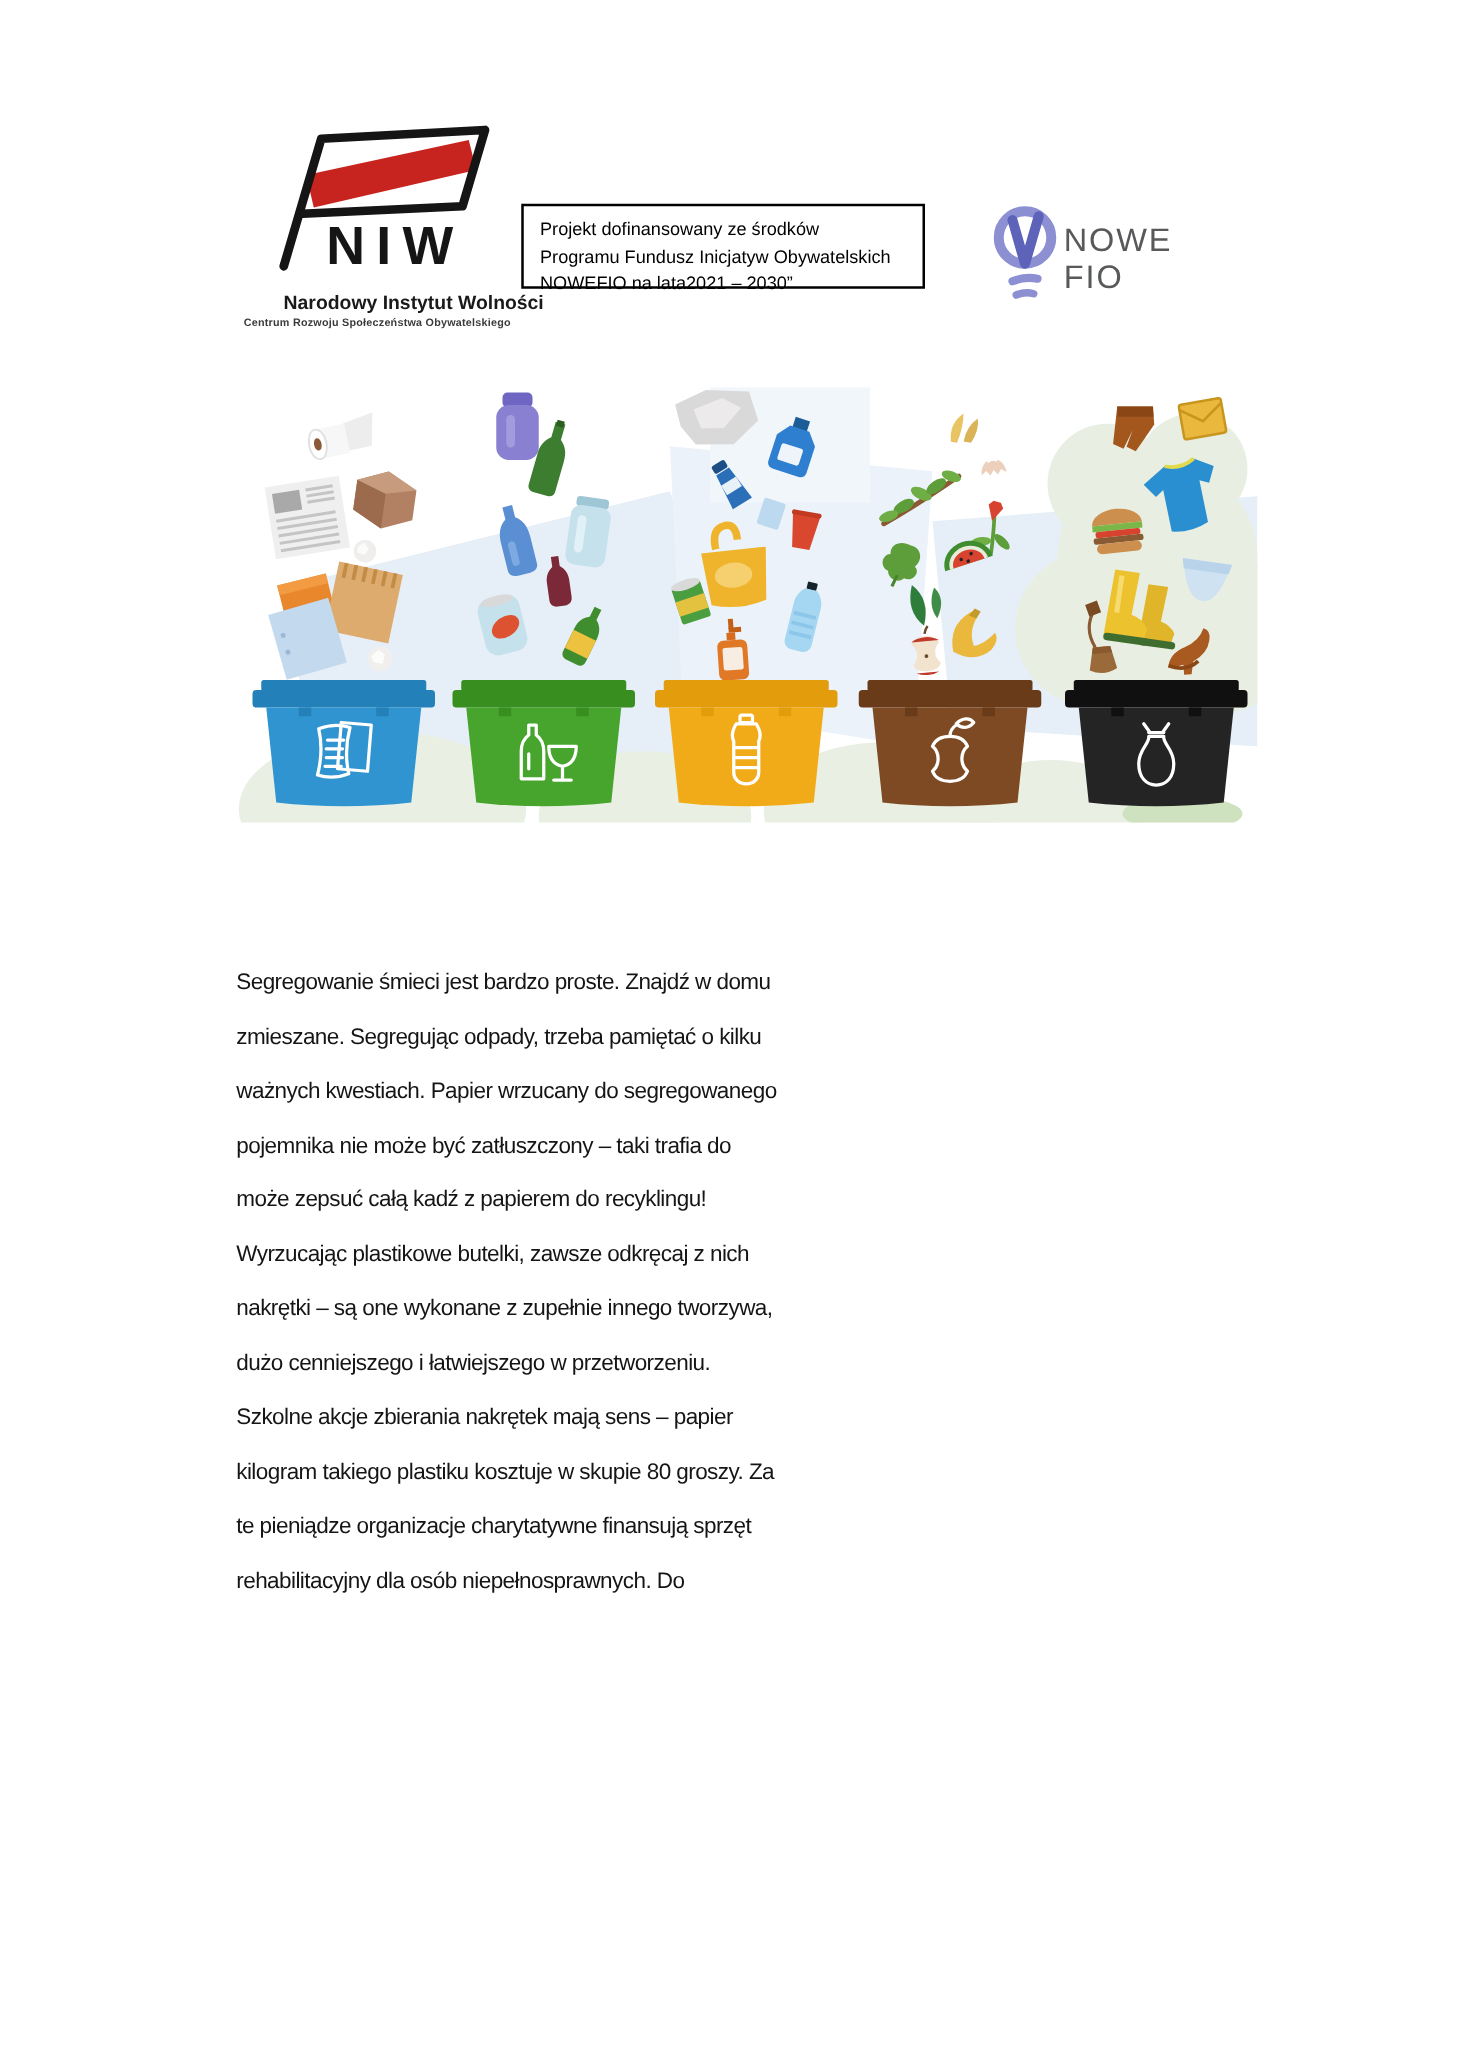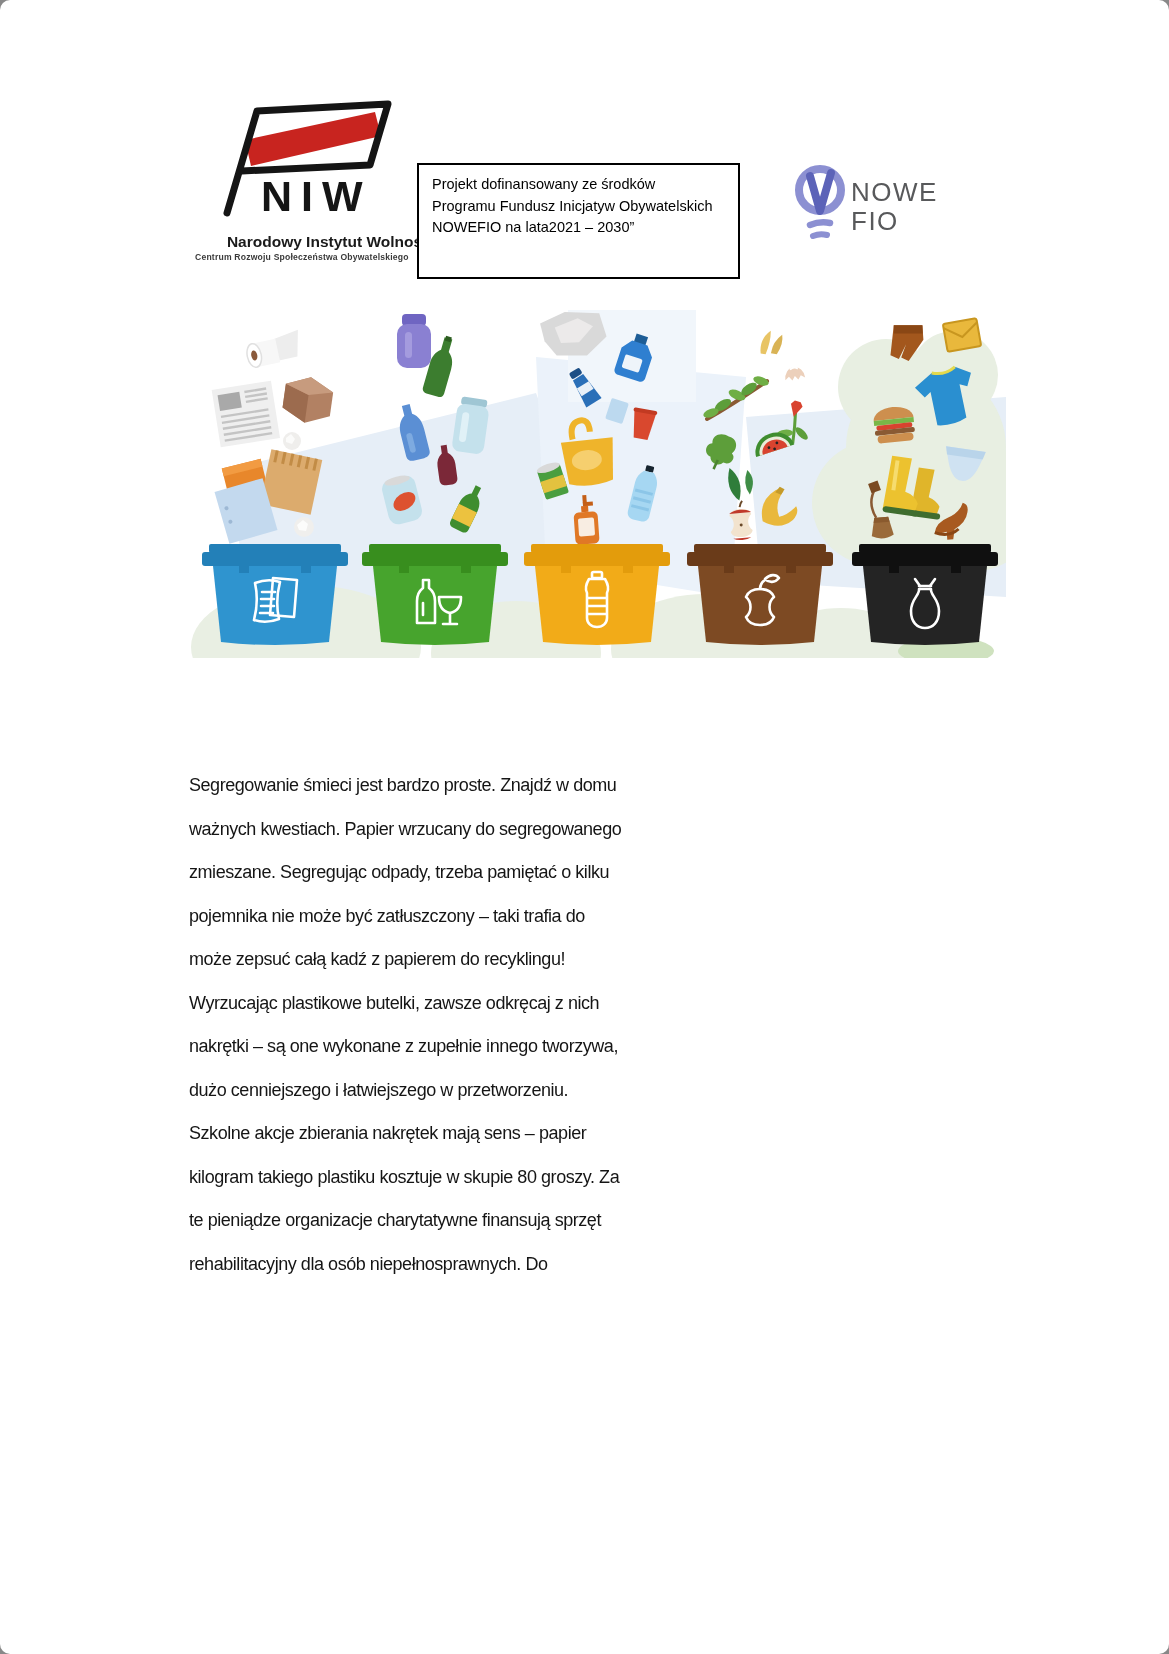--- a/index.html
+++ b/index.html
@@ -3,36 +3,35 @@
 <meta charset="utf-8">
 <style>
   html,body{margin:0;padding:0;background:#888;}
   .page{
     position:relative;
     width:1169px;height:1654px;
     background:#ffffff;
     font-family:"Liberation Sans", sans-serif;
     overflow:hidden;
     margin:0 auto;
-    border-radius:10px;
   }
   
   .niw-logo{position:absolute;left:195px;top:95px;width:240px;}
   .niw-title{
     margin-top:12px;
     font-size:15.5px;font-weight:700;color:#1a1a1a;letter-spacing:0px;white-space:nowrap;text-align:right;
   }
   .niw-subtitle{
     margin-top:1px;
     font-size:8.6px;font-weight:700;color:#3a3a3a;letter-spacing:0.2px;white-space:nowrap;
   }
   
   .funding-box{
     box-sizing:border-box;
-    position:absolute;left:417px;top:163px;width:323px;height:116px;
+    position:absolute;left:417px;top:163px;width:323px;height:68px;
     border:2px solid #000;background:#fff;
     padding:9px 6px 0 13px;
     font-size:14.5px;line-height:21.6px;color:#000;
   }
   .funding-box div{white-space:nowrap;}
   
   .nowefio-logo{position:absolute;left:789px;top:162px;display:flex;}
   .nowefio-text{
     margin-top:16px;
     font-size:26px;line-height:29px;letter-spacing:1.5px;
@@ -391,22 +390,22 @@
           <path d="M-5,-22 l-5,-7 M5,-22 l5,-7"></path>
           <path d="M-6,-22 h12"></path>
           <path d="M-6,-19 c1,6 -8,10 -8,22 c0,11 6,17 14,17 s14,-6 14,-17 c0,-12 -9,-16 -8,-22 z"></path>
         </g>
       </g>
     </g>
   </svg>
 
   <div class="article">
     <div>Segregowanie śmieci jest bardzo proste. Znajdź w domu</div>
+    <div>zmieszane. Segregując odpady, trzeba pamiętać o kilku</div>
     <div>ważnych kwestiach. Papier wrzucany do segregowanego</div>
-    <div>zmieszane. Segregując odpady, trzeba pamiętać o kilku</div>
     <div>pojemnika nie może być zatłuszczony – taki trafia do</div>
     <div>może zepsuć całą kadź z papierem do recyklingu!</div>
     <div>Wyrzucając plastikowe butelki, zawsze odkręcaj z nich</div>
     <div>nakrętki – są one wykonane z zupełnie innego tworzywa,</div>
     <div>dużo cenniejszego i łatwiejszego w przetworzeniu.</div>
     <div>Szkolne akcje zbierania nakrętek mają sens – papier</div>
     <div>kilogram takiego plastiku kosztuje w skupie 80 groszy. Za</div>
     <div>te pieniądze organizacje charytatywne finansują sprzęt</div>
     <div>rehabilitacyjny dla osób niepełnosprawnych. Do</div>
   </div>

